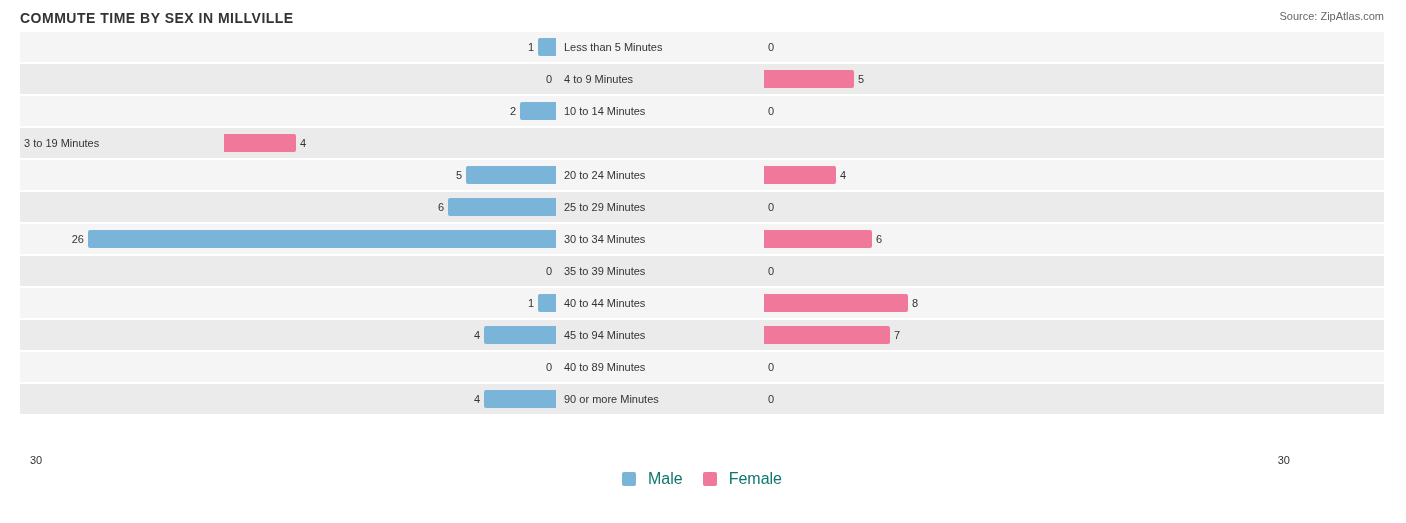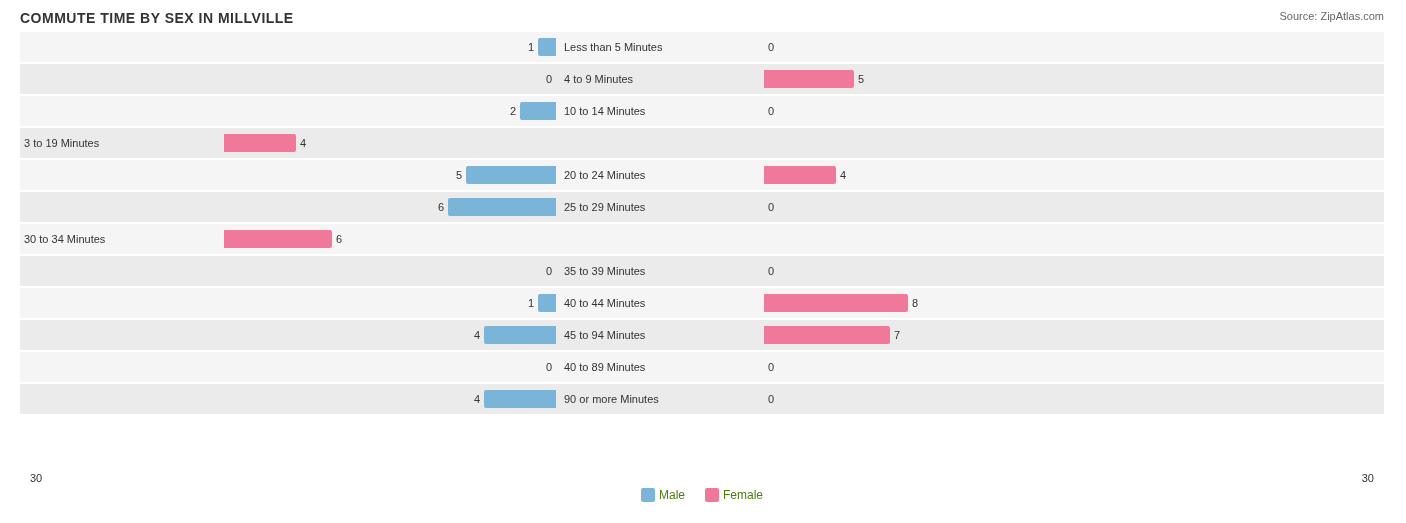--- a/index.html
+++ b/index.html
@@ -103,22 +103,21 @@
     }
     .female-value {
       font-size: 11px;
       color: #333;
       white-space: nowrap;
       margin-left: 4px;
     }
     .axis-row {
       display: flex;
       align-items: center;
-      margin-top: 20px;
-      justify-content: space-between;
+      margin-top: 2px;
     }
     .axis-left {
       width: 540px;
       text-align: left;
       font-size: 11px;
       color: #333;
       padding-left: 10px;
     }
     .axis-mid {
       width: 200px;
@@ -132,23 +131,23 @@
     }
     .legend {
       display: flex;
       justify-content: center;
       gap: 20px;
       margin-top: 4px;
     }
     .legend-item {
       display: flex;
       align-items: center;
-      gap: 4px;
-      font-size: 12px;
-      color: #4d7c0f;
+      gap: 12px;
+      font-size: 16px;
+      color: #0f766e;
     }
     .legend-box {
       width: 14px;
       height: 14px;
       border-radius: 2px;
     }
     
     
   </style>
 </head>
@@ -228,20 +227,24 @@
           </div>
           <div class="label-section">25 to 29 Minutes</div>
           <div class="right-section">
             <div class="female-bar" style="width: 0px;"></div>
             <span class="female-value">0</span>
           </div>
         </div>
       </div>
       <div class="row">
         <div class="row-inner">
+          <div class="left-section">
+            <span class="male-value-outside">26</span>
+            <div class="male-bar" style="width: 468px;"></div>
+          </div>
           <div class="label-section">30 to 34 Minutes</div>
           <div class="right-section">
             <div class="female-bar" style="width: 108px;"></div>
             <span class="female-value">6</span>
           </div>
         </div>
       </div>
       <div class="row">
         <div class="row-inner">
           <div class="left-section">

